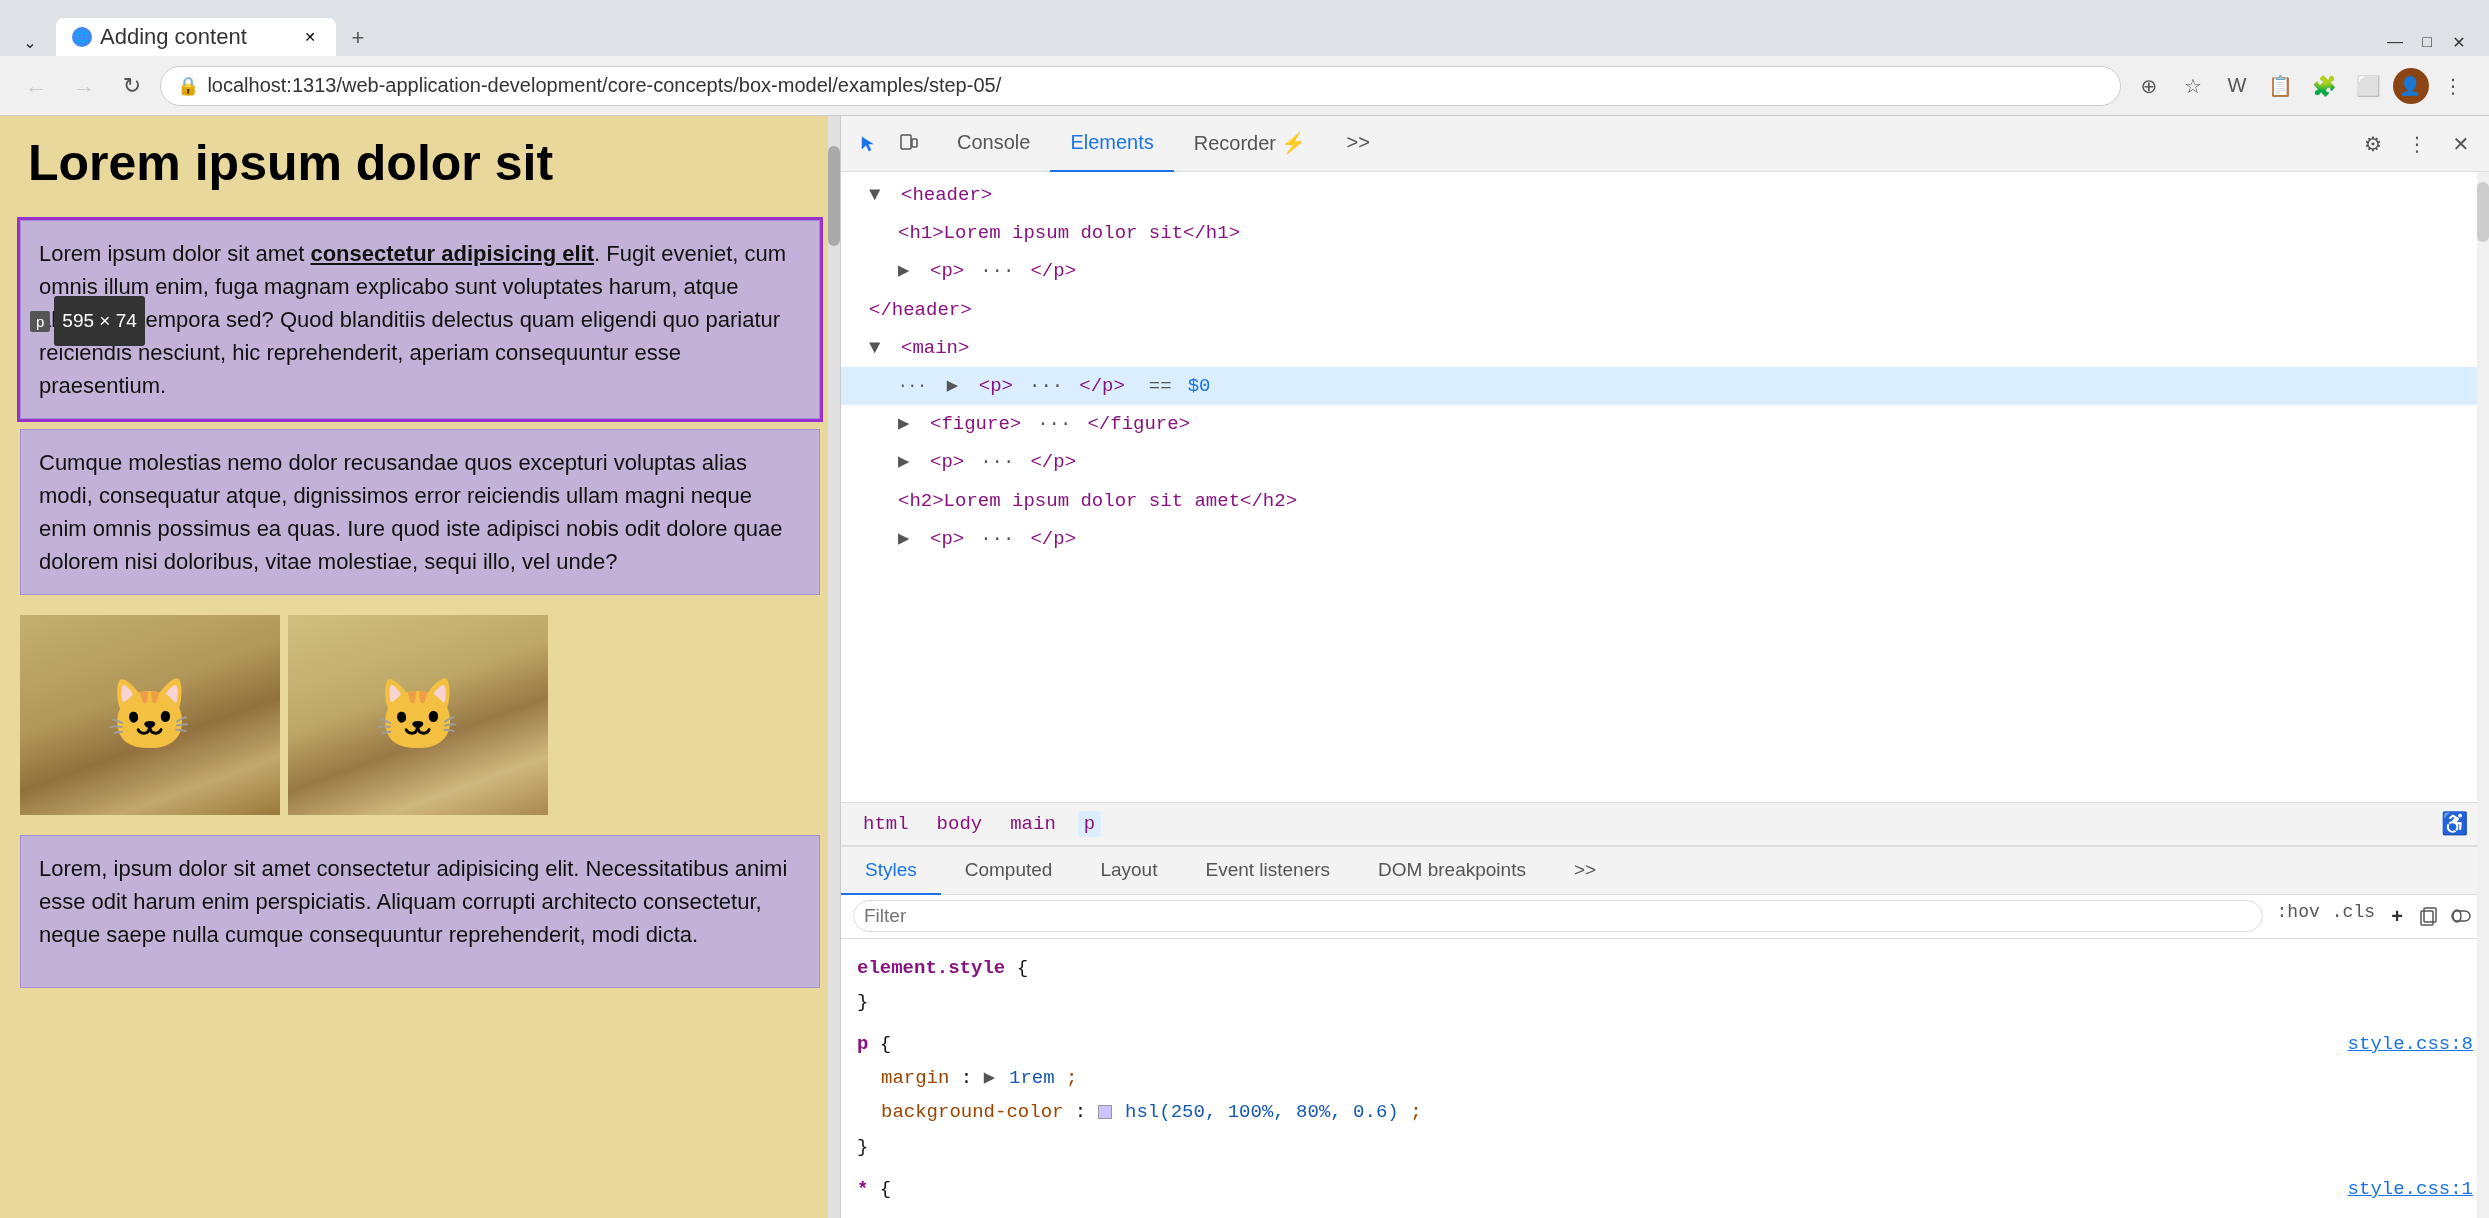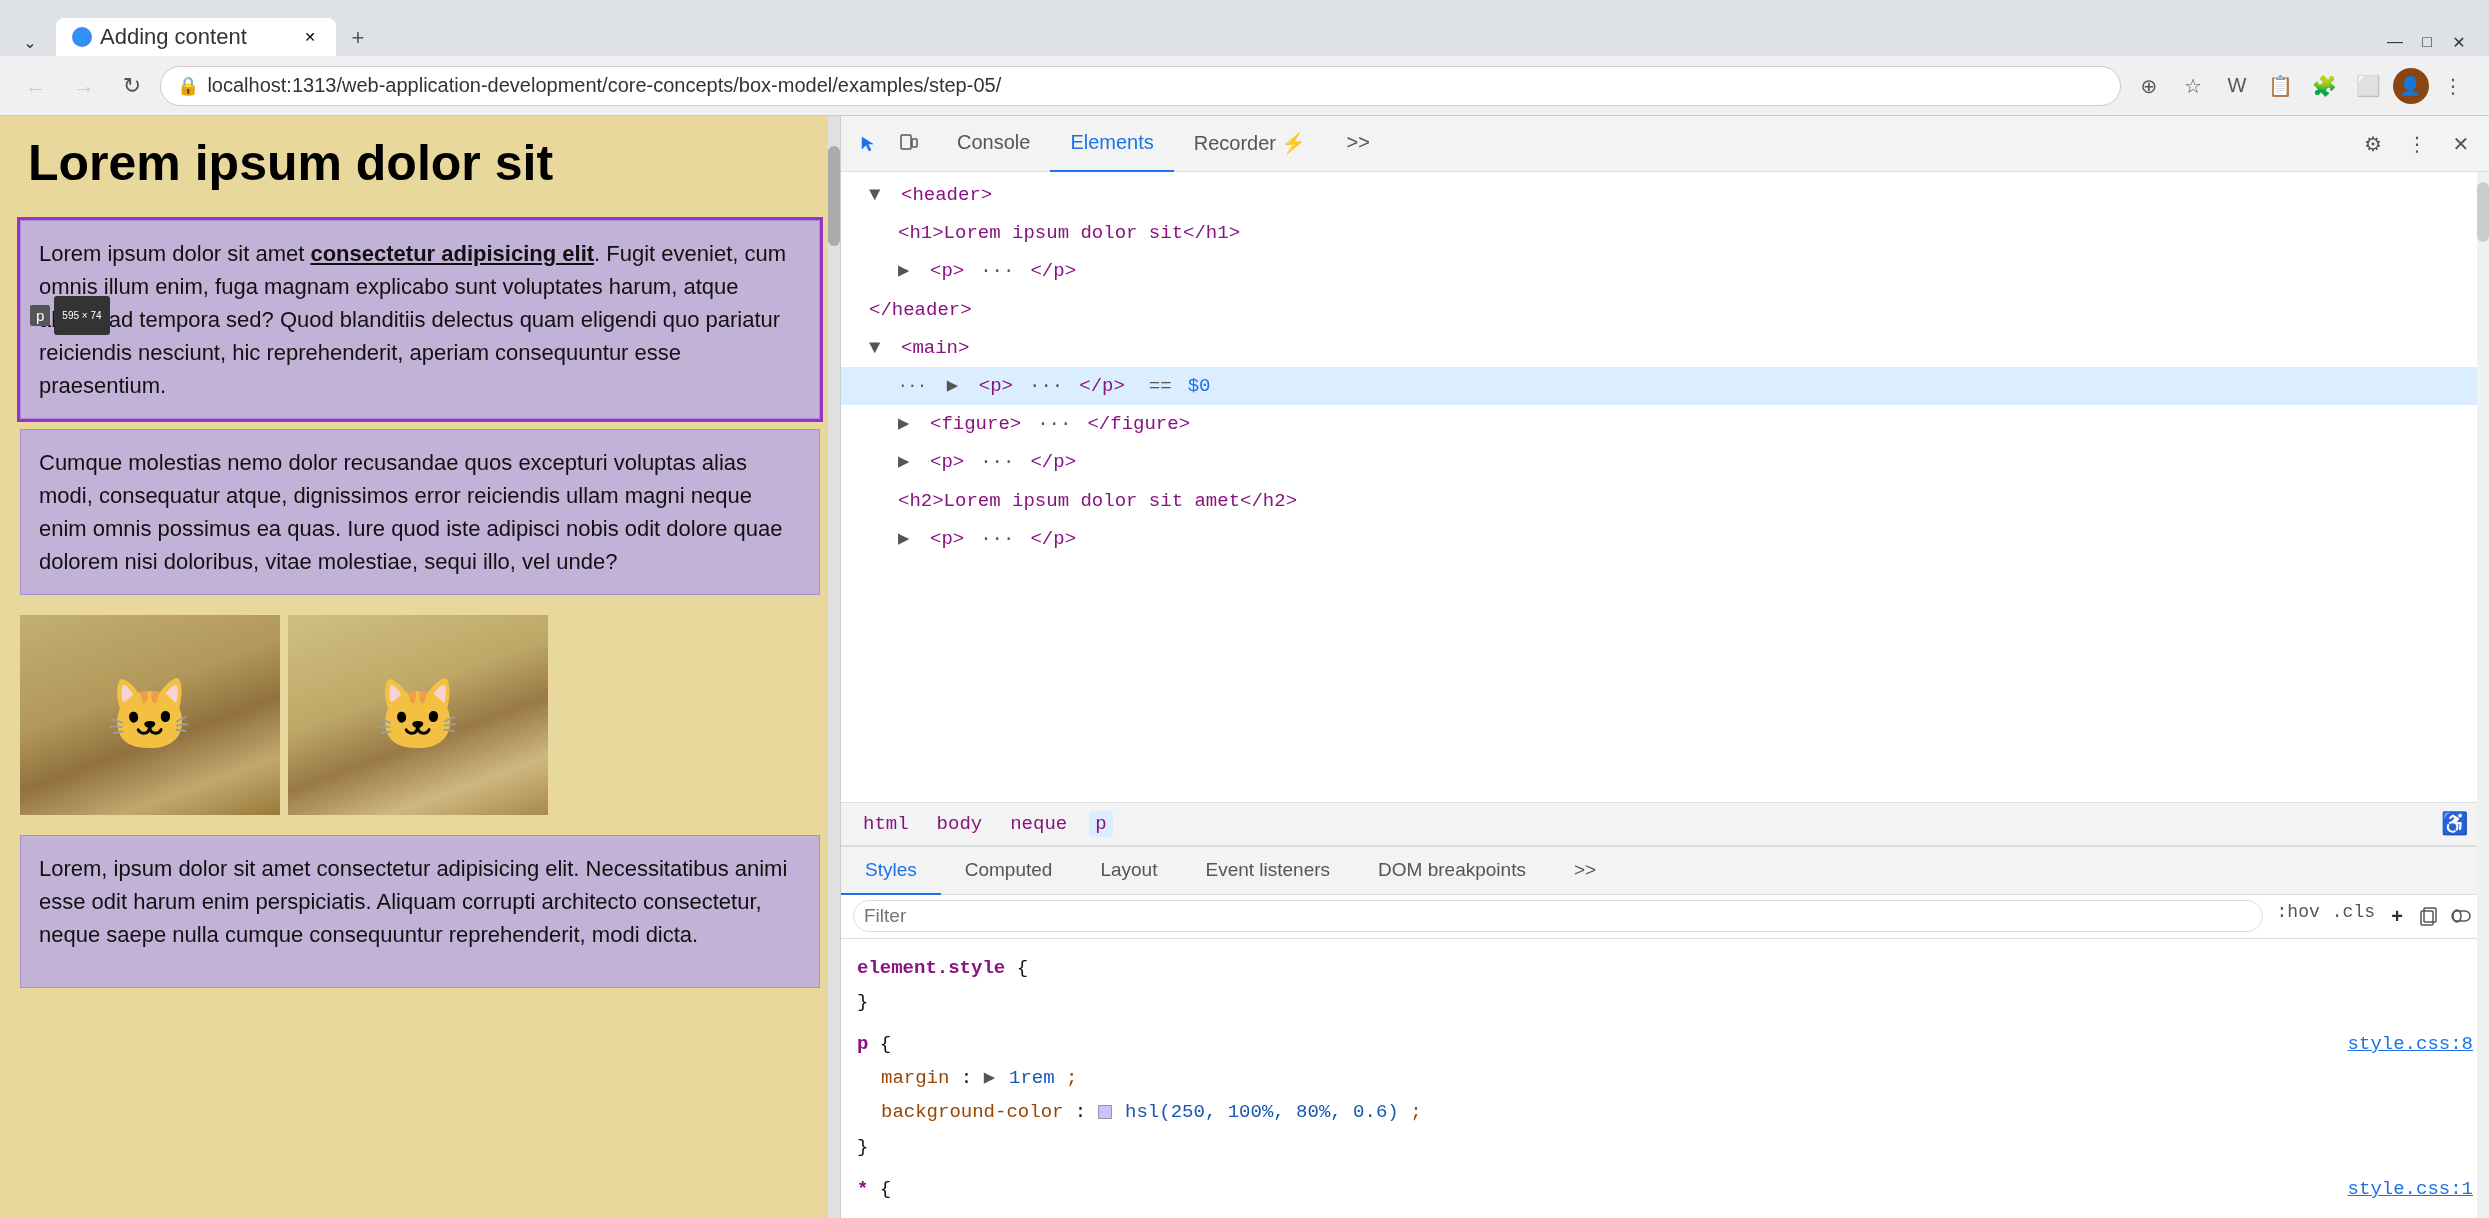--- a/index.html
+++ b/index.html
@@ -528,21 +528,21 @@
 
         <h1 style="font-size:50px; font-weight:900; padding:18px 28px; background:#e8d89b;">Lorem ipsum dolor sit</h1>
 
         <div style="position:relative;">
           <div class="para-box highlighted">
             <span>Lorem ipsum dolor sit amet </span><strong>consectetur adipisicing elit</strong><span>. Fugit eveniet, cum omnis illum enim, fuga magnam explicabo sunt voluptates harum, atque aliquid ad tempora sed? Quod blanditiis delectus quam eligendi quo pariatur reiciendis nesciunt, hic reprehenderit, aperiam consequuntur esse praesentium.</span>
           </div>
 
           <div style="position:absolute; top:76px; left:30px; display:flex; align-items:center; gap:4px; z-index:10;">
             <div style="background:#555; color:#fff; font-size:15px; padding:2px 6px; border-radius:2px;">p</div>
-            <div style="background:#333; color:#fff; font-size:10px; padding:14px 8px; border-radius:3px;">595 × 74</div>
+            <div style="background:#333; color:#fff; font-size:19px; padding:14px 8px; border-radius:3px;">595 × 74</div>
           </div>
         </div>
 
         <div class="para-box" style="margin-top:10px;">Cumque molestias nemo dolor recusandae quos excepturi voluptas alias modi, consequatur atque, dignissimos error reiciendis ullam magni neque enim omnis possimus ea quas. Iure quod iste adipisci nobis odit dolore quae dolorem nisi doloribus, vitae molestiae, sequi illo, vel unde?</div>
 
         <div class="figure-container">
           <div class="kitten-img">
             <div style="width:100%; height:100%; background: linear-gradient(160deg, #c8b060 0%, #b8984a 40%, #987030 60%, #c8a860 80%, #a07828 100%); display:flex; align-items:center; justify-content:center; font-size:70px; filter:saturate(0.8);">
               🐱
             </div>
@@ -662,21 +662,21 @@
 
         <div style="position:absolute; right:0; top:0; bottom:0; width:12px; background:#f0f0f0;">
           <div style="width:12px; height:60px; background:#ccc; border-radius:6px; position:absolute; top:10px;"></div>
         </div>
 
         <div class="breadcrumb-bar">
           <span class="breadcrumb-tag">html</span>
           <span style="color:#555;"> </span>
           <span class="breadcrumb-tag">body</span>
           <span style="color:#555;"> </span>
-          <span class="breadcrumb-tag">neque</span>
+          <span class="breadcrumb-tag">main</span>
           <span style="color:#555;"> </span>
           <span class="breadcrumb-tag active">p</span>
 
           <div style="margin-left:auto;">
             <button style="width:36px; height:36px; border:none; background:none; cursor:pointer; font-size:22px;">♿</button>
           </div>
         </div>
       </div>
 
       <div class="styles-section">

